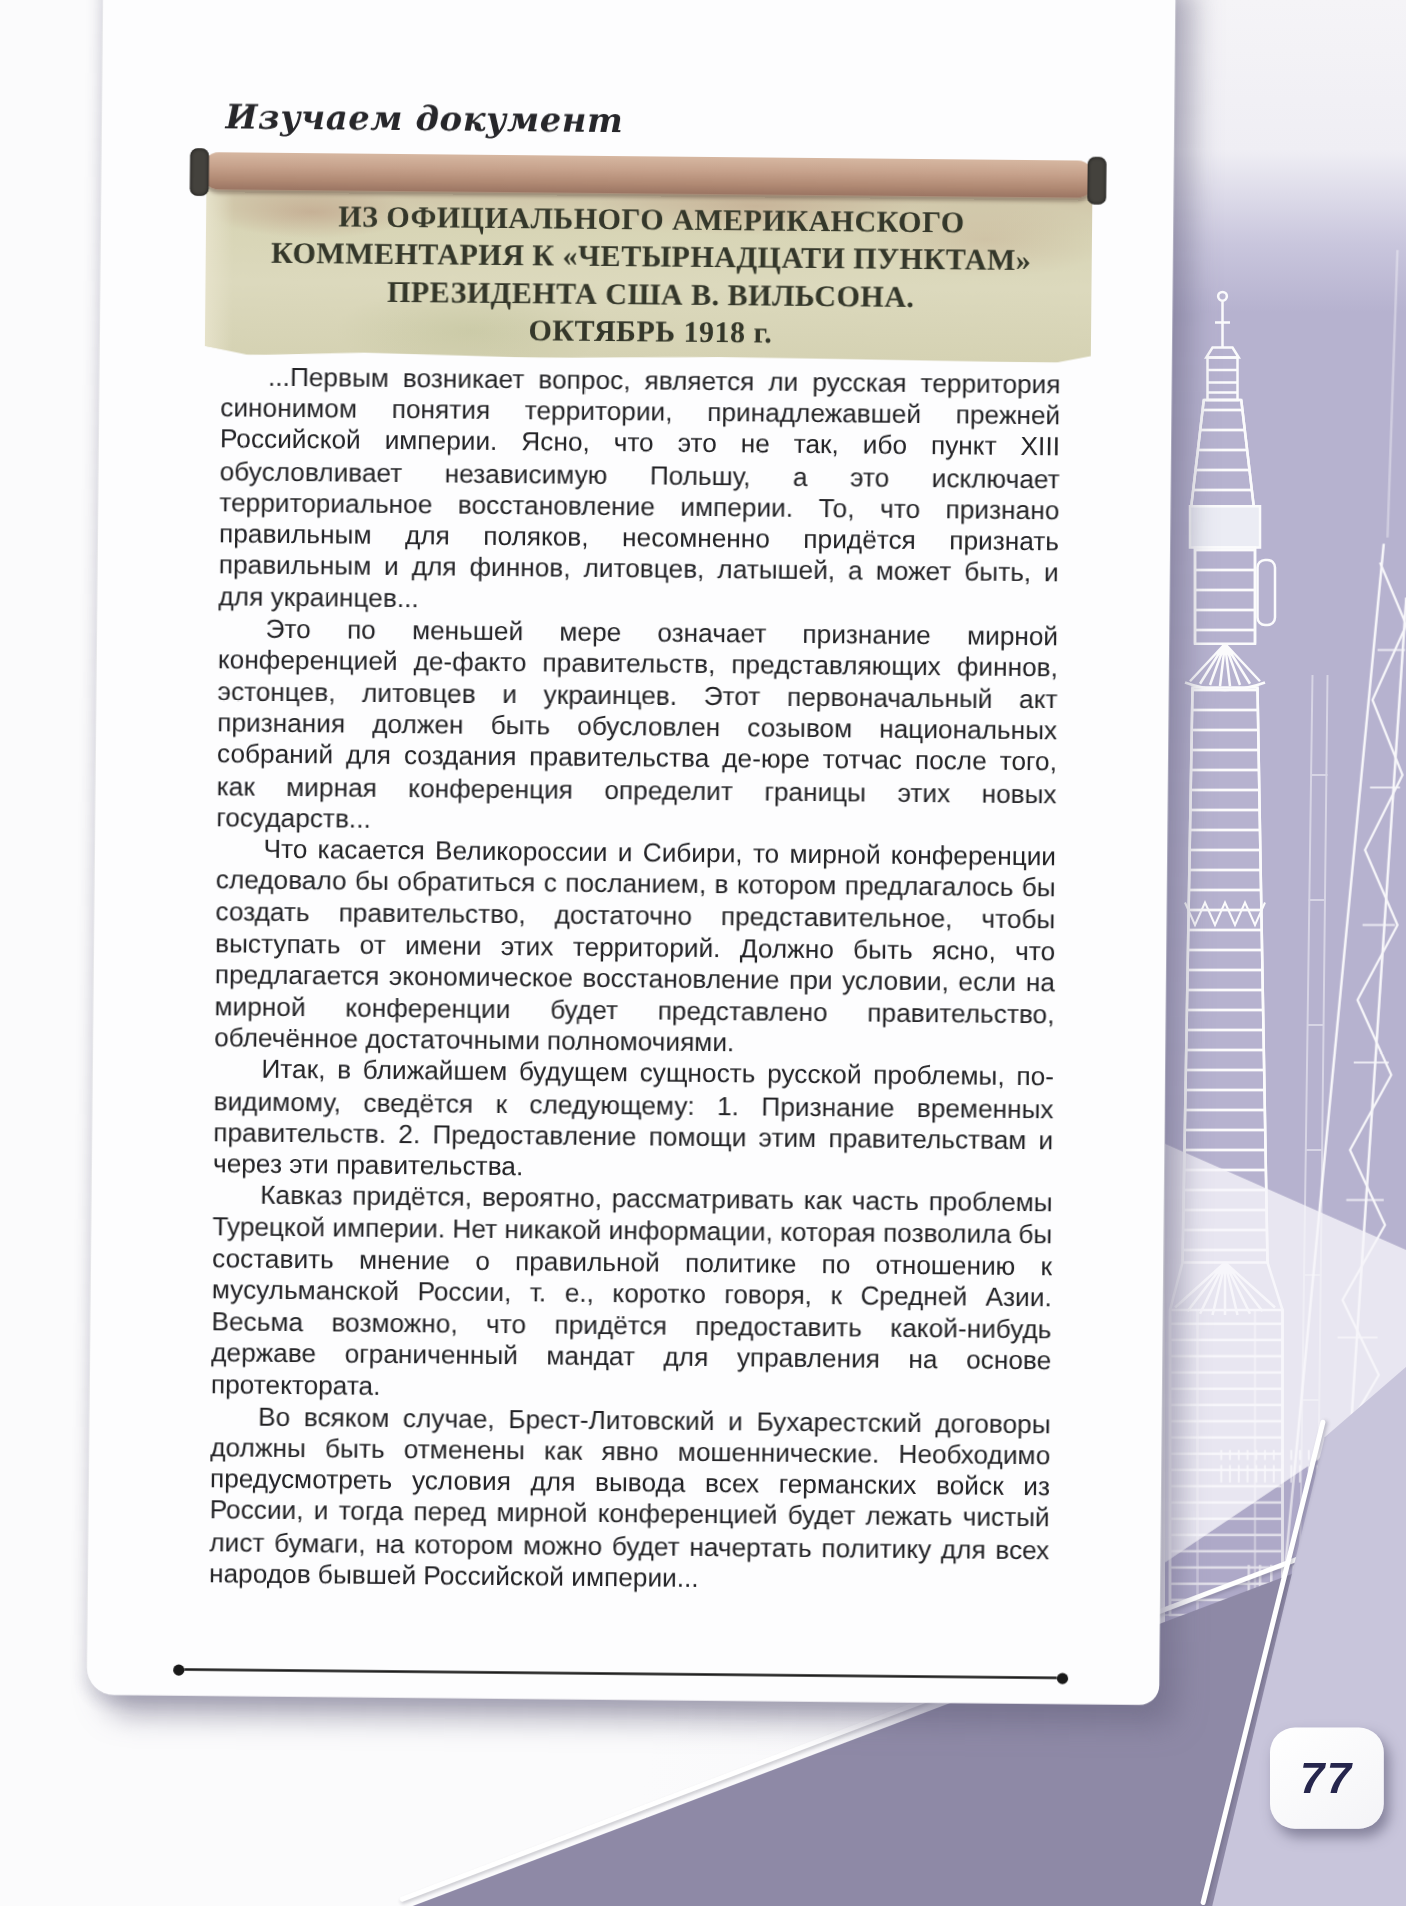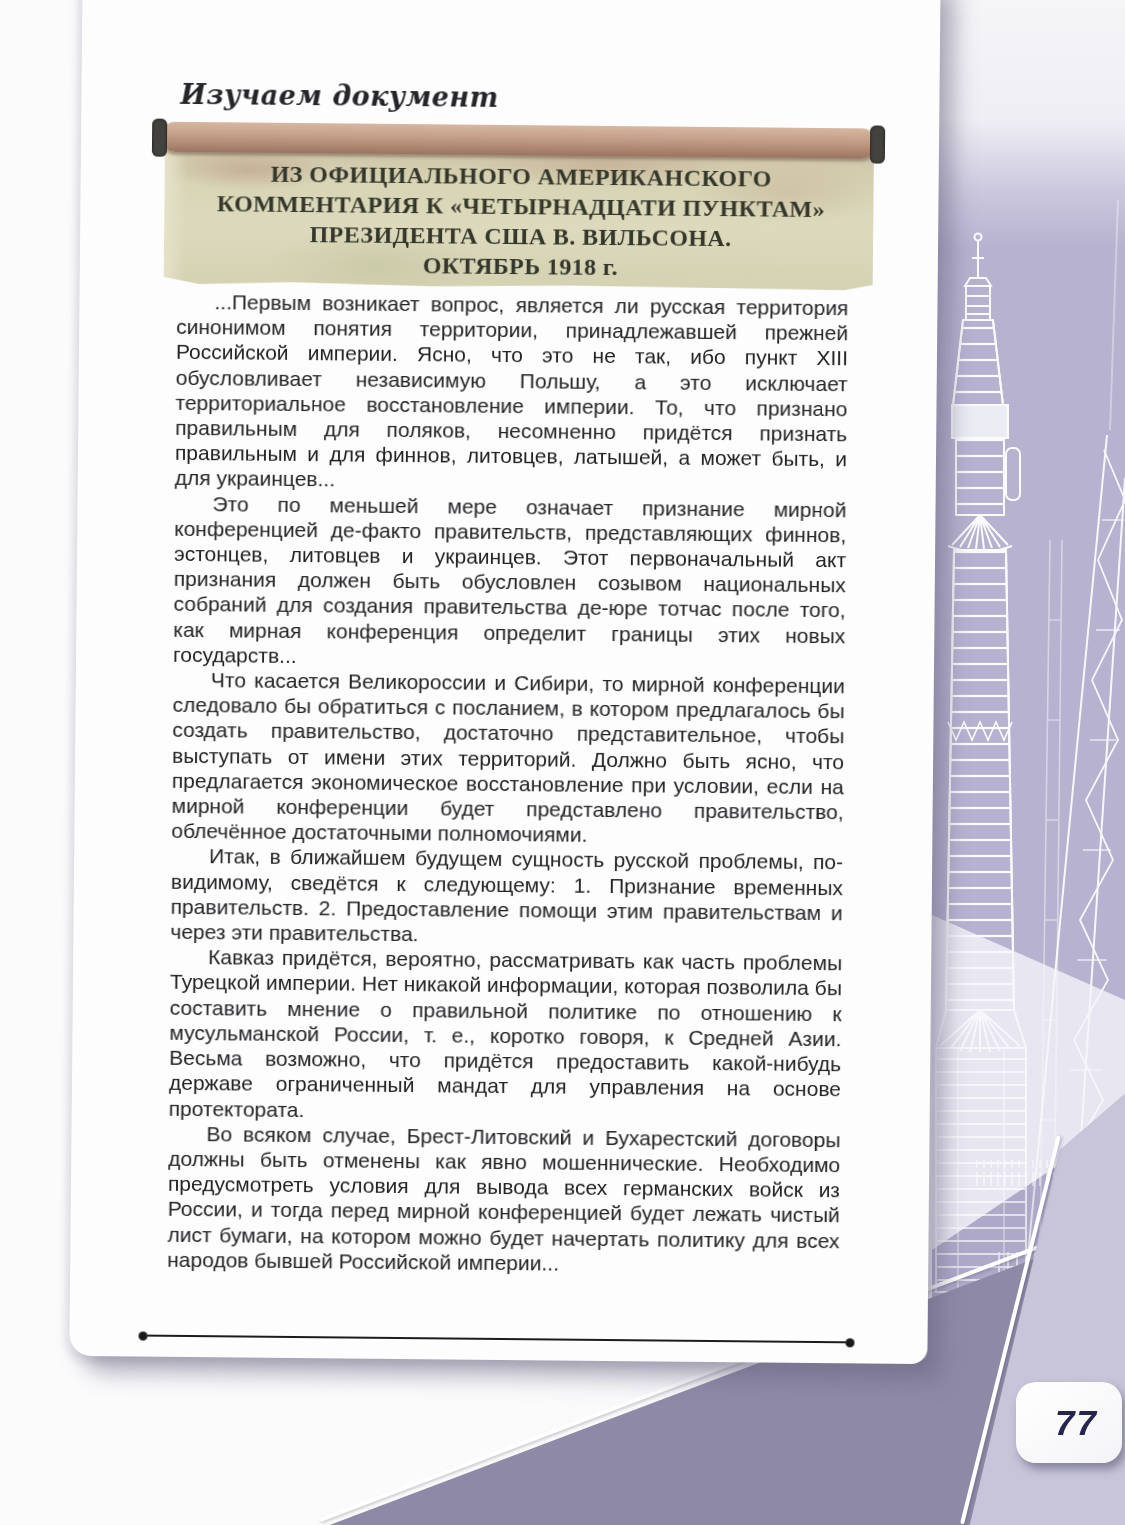--- a/index.html
+++ b/index.html
@@ -66,21 +66,21 @@
   
   .end-rule{position:absolute;left:69px;top:1364px;width:716px;height:10px;
     display:flex;align-items:center;}
   .end-rule .dot{width:9px;height:9px;border-radius:50%;background:#191919;flex:0 0 auto;}
   .end-rule .line{flex:1;height:2px;background:#1c1c1c;}
 
   
   .page-badge{position:absolute;left:1016px;top:1382px;width:91px;height:81px;
     background:linear-gradient(145deg,#ffffff 0%,#f4f4f7 100%);border-radius:20px;
     box-shadow:4px 6px 10px rgba(66,64,92,.5);
-    display:flex;align-items:center;justify-content:center;padding-left:15px;}
+    display:flex;align-items:center;justify-content:center;}
   .page-badge span{font-family:"Liberation Sans",sans-serif;font-weight:bold;font-style:italic;
     font-size:35px;letter-spacing:2px;color:#26264d;}
 </style>
 </head>
 <body>
 
 <div class="canvas">
 
   <div class="illustration-panel">
     <svg width="193" height="1315" viewBox="0 0 193 1315">

